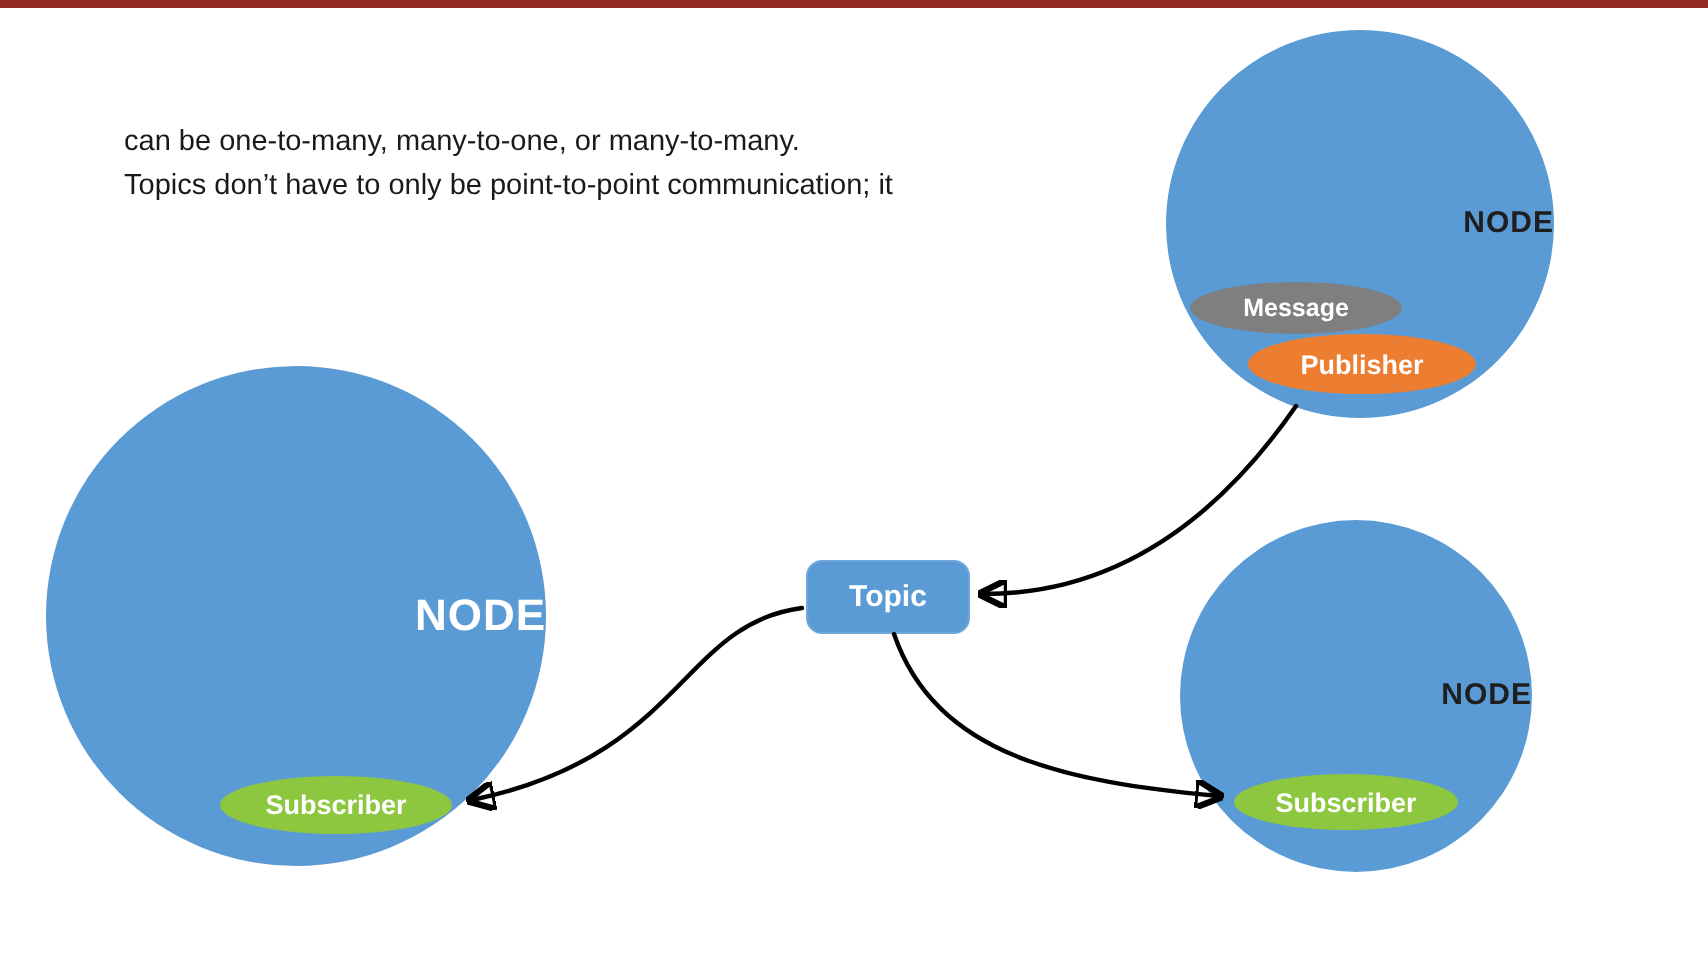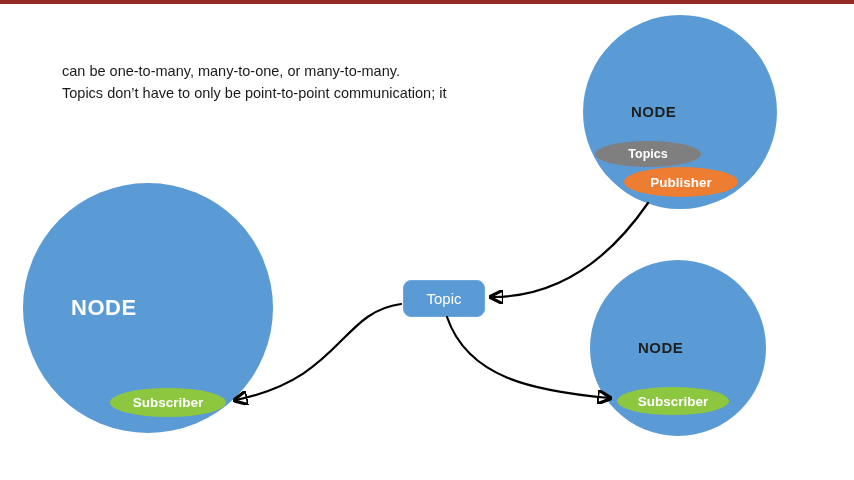--- a/index.html
+++ b/index.html
@@ -33,24 +33,23 @@
     position: absolute;
     border-radius: 50%;
     background: #5B9BD5;
   }
   .circle-left   { left: 23px;  top: 183px; width: 250px; height: 250px; }
   .circle-tr     { left: 583px; top: 15px;  width: 194px; height: 194px; }
   .circle-br     { left: 590px; top: 260px; width: 176px; height: 176px; }
 
   .node-label {
     position: absolute;
-    text-align: left;
+    text-align: right;
     font-weight: bold;
     letter-spacing: 0.5px;
-    margin-left: 48px;
   }
   .node-label-left {
     left: 23px; top: 295px; width: 250px;
     font-size: 22px; color: #ffffff;
   }
   .node-label-tr {
     left: 583px; top: 103px; width: 194px;
     font-size: 15px; color: #1f1f1f;
   }
   .node-label-br {
@@ -92,21 +91,21 @@
   .topic-box {
     position: absolute;
     left: 403px; top: 280px; width: 82px; height: 37px;
     background: #5B9BD5;
     border: 1px solid #6ea7db;
     border-radius: 8px;
     display: flex;
     align-items: center;
     justify-content: center;
     color: #ffffff;
-    font-weight: normal;
+    font-weight: bold;
     font-size: 15px;
     box-sizing: border-box;
   }
 
   .arrows {
     position: absolute;
     left: 0; top: 0;
     width: 854px; height: 480px;
     pointer-events: none;
   }
@@ -131,21 +130,21 @@
 
   <div class="circle circle-left"></div>
   <div class="node-label node-label-left">NODE</div>
   <div class="pill pill-sub-left">
     <span>Subscriber</span>
   </div>
 
   <div class="circle circle-tr"></div>
   <div class="node-label node-label-tr">NODE</div>
   <div class="pill pill-message">
-    <span>Topics</span>
+    <span>Message</span>
   </div>
   <div class="pill pill-publisher">
     <span>Publisher</span>
   </div>
 
   <div class="circle circle-br"></div>
   <div class="node-label node-label-br">NODE</div>
   <div class="pill pill-sub-br">
     <span>Subscriber</span>
   </div>

